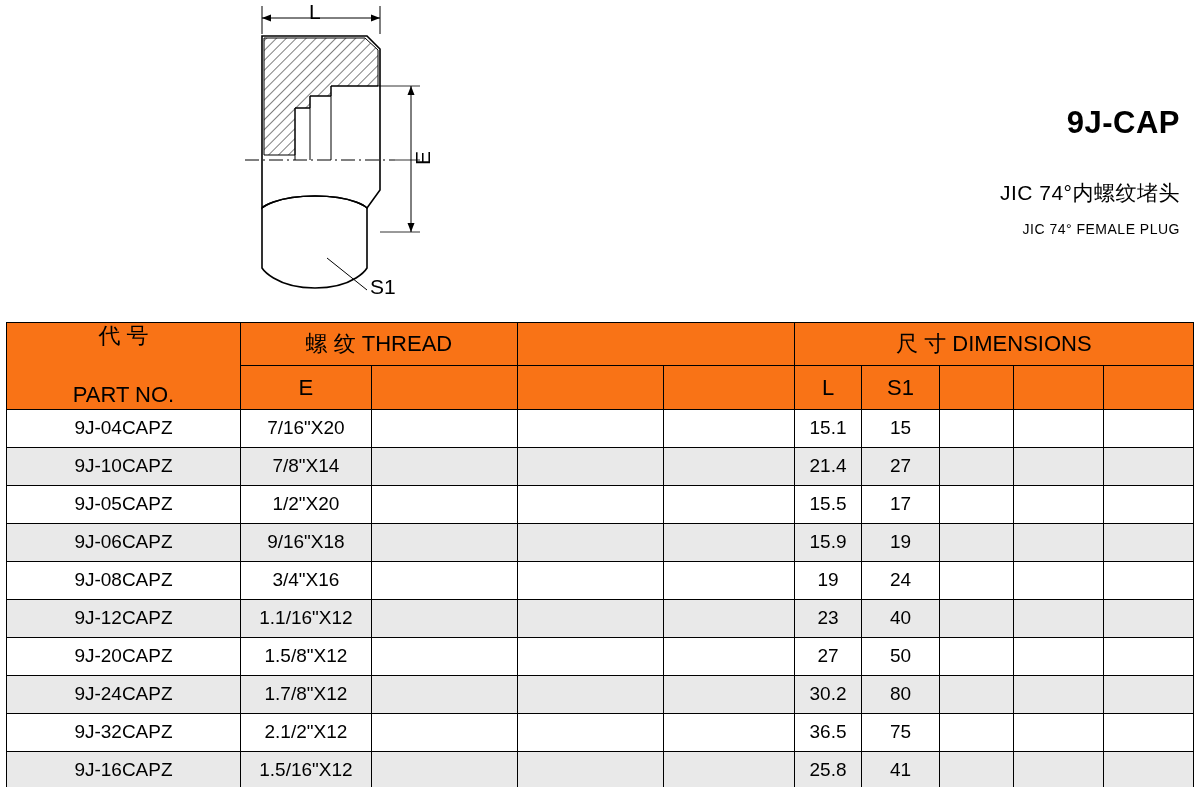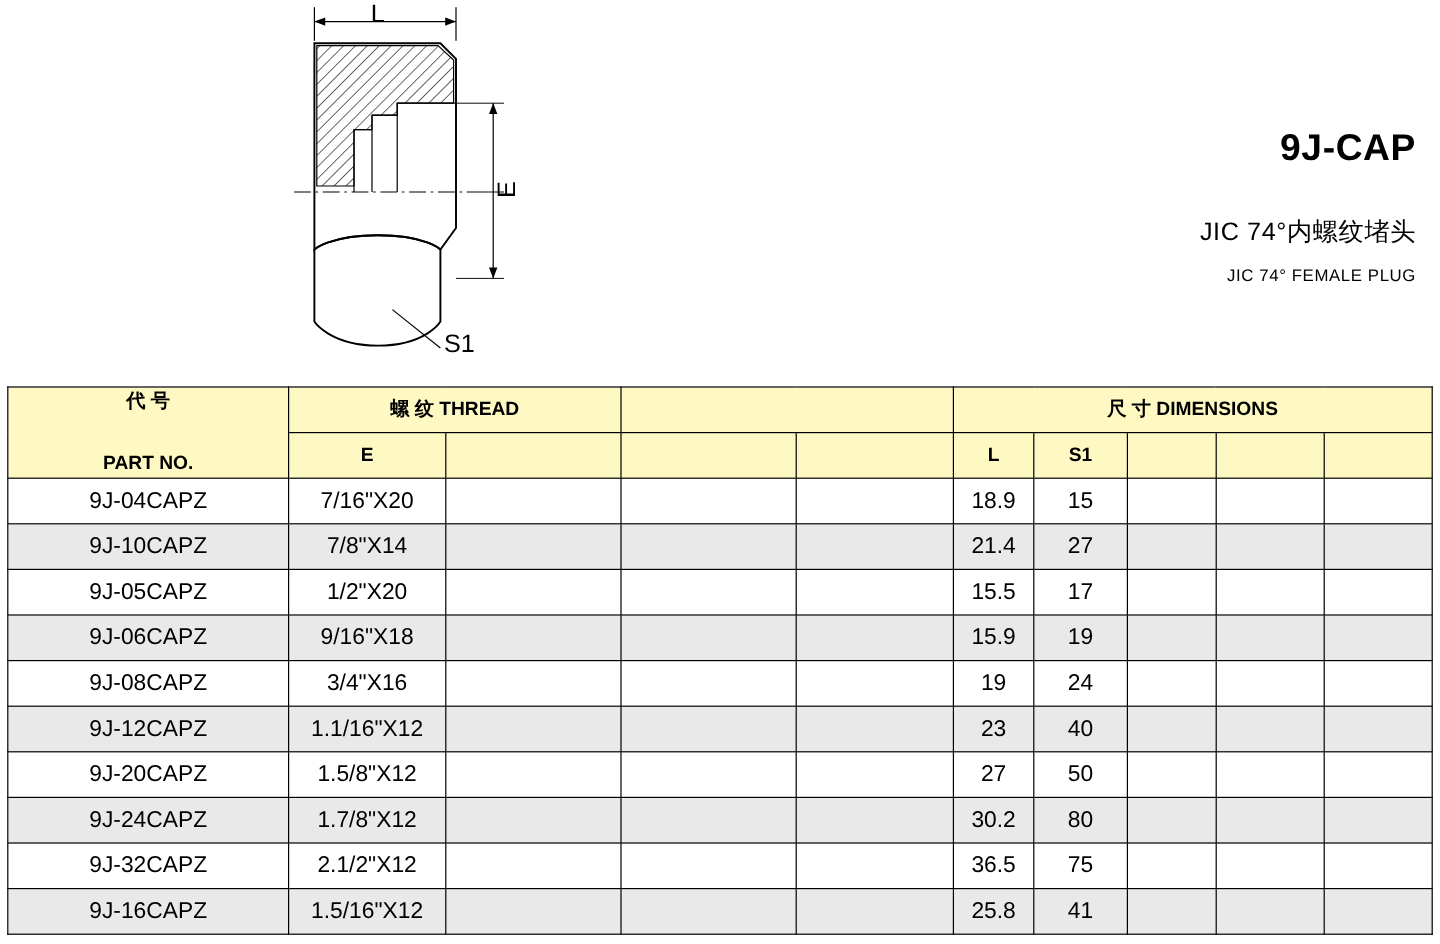--- a/index.html
+++ b/index.html
@@ -67,23 +67,22 @@
   #spec-table td, #spec-table th {
     border: 1px solid #000;
     text-align: center;
     font-weight: normal;
     font-size: 19px;
     padding: 0;
     height: 37px;
     vertical-align: middle;
   }
   #spec-table thead td {
-    background: #fef9c3;
-    font-size: 16px;
-    font-weight: bold;
+    background: #f97316;
+    font-size: 22px;
   }
   .hdr-two-line {
     line-height: 1.2;
     font-size: 19px;
   }
   .hdr-two-line .l1 { display:block; }
   .hdr-two-line .l2 { display:block;margin-top:33px; }
 
   tbody tr:nth-child(even) td {
     background: #e9e9e9;
@@ -197,21 +196,21 @@
       <td></td>
     </tr>
   </thead>
   <tbody>
     <tr>
       <td>9J-04CAPZ</td>
       <td>7/16"X20</td>
       <td></td>
       <td></td>
       <td></td>
-      <td>18.9</td>
+      <td>15.1</td>
       <td>15</td>
       <td></td>
       <td></td>
       <td></td>
     </tr>
     <tr>
       <td>9J-10CAPZ</td>
       <td>7/8"X14</td>
       <td></td>
       <td></td>

